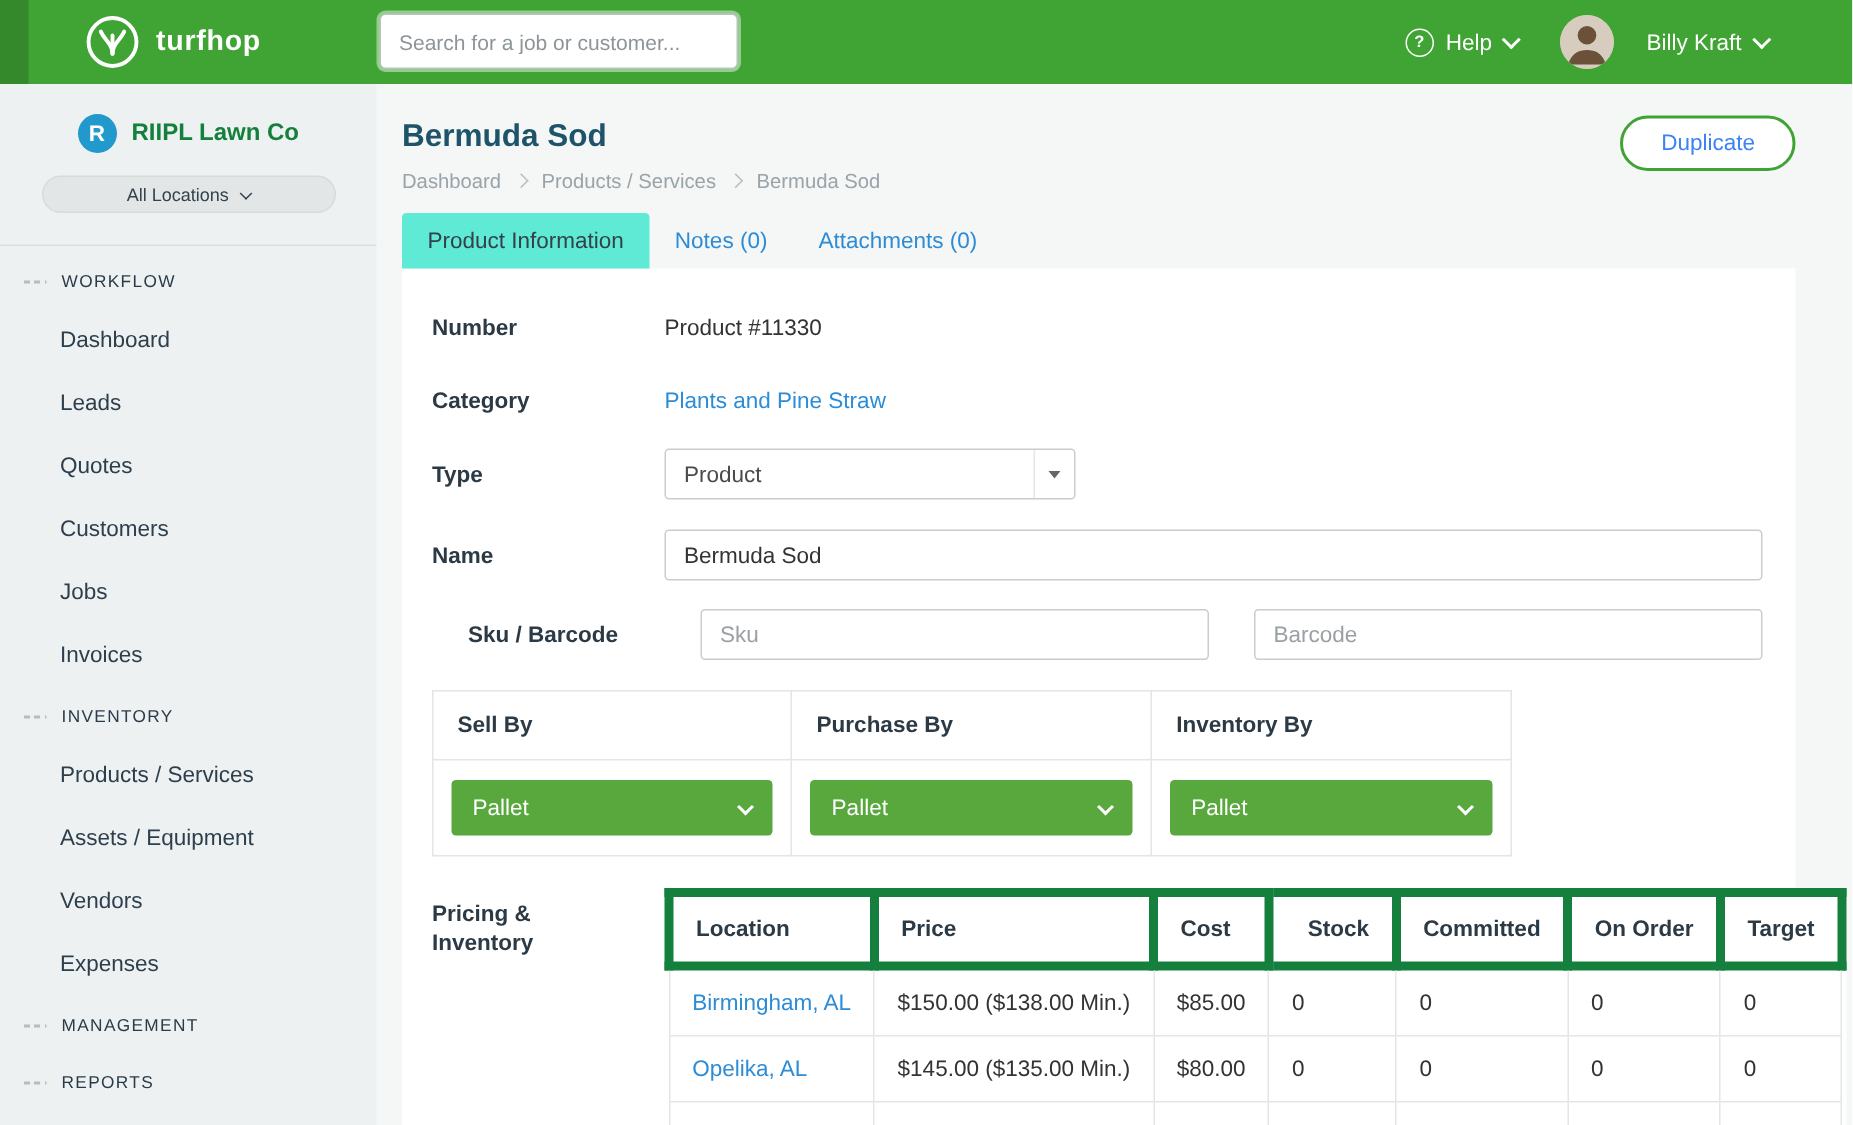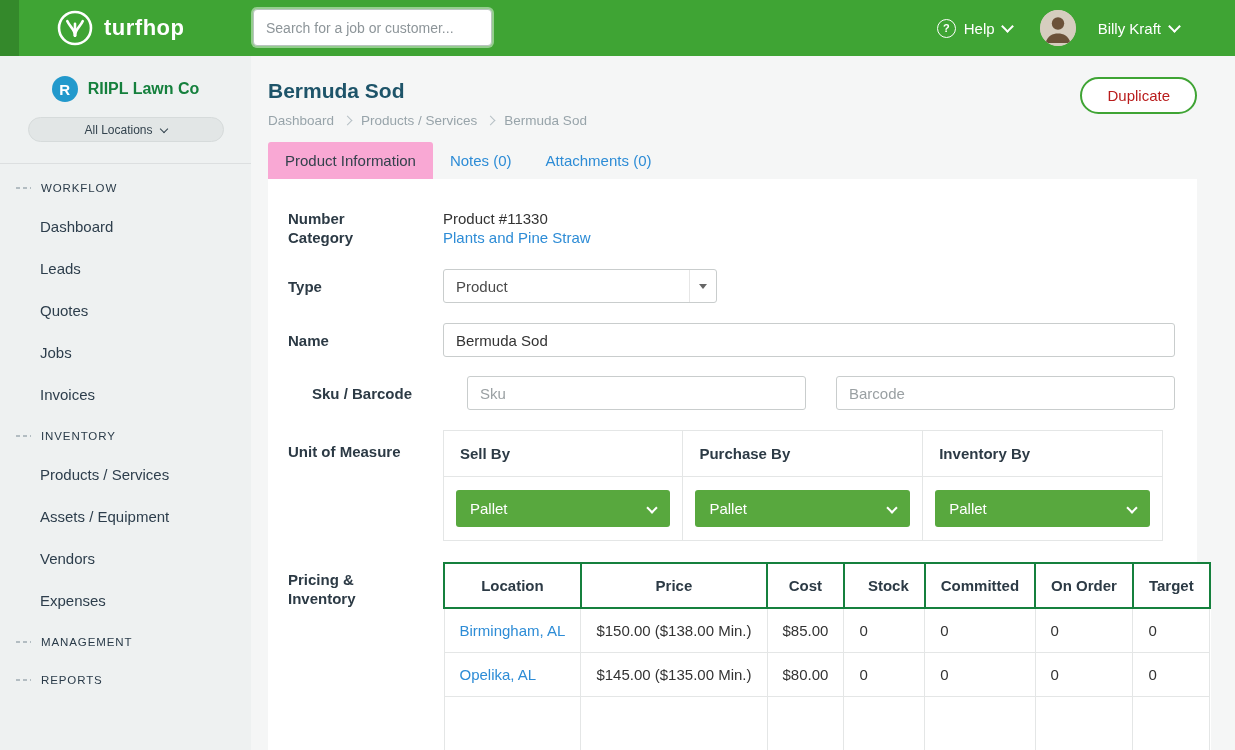--- a/index.html
+++ b/index.html
@@ -3,21 +3,21 @@
 <meta charset="utf-8">
 <style>
   html,body{margin:0;padding:0;}
   .app{position:relative;width:1235px;height:750px;overflow:hidden;background:#f5f6f6;
        font-family:"Liberation Sans",sans-serif;-webkit-font-smoothing:antialiased;}
 
   
   .header{position:absolute;left:0;top:0;width:100%;height:56px;background:#3fa434;z-index:5;}
   .header-strip{position:absolute;left:0;top:0;width:19px;height:56px;background:rgba(0,0,0,0.16);}
   .logo{position:absolute;left:56px;top:0;height:56px;display:flex;align-items:center;gap:10px;}
-  .logo-text{color:#fff;font-size:22px;font-weight:bold;letter-spacing:0.5px;}
+  .logo-text{color:#fff;font-size:19px;font-weight:bold;letter-spacing:0.5px;}
   .search-input{position:absolute;left:253px;top:9px;width:239px;height:37px;box-sizing:border-box;
        border:1px solid #b9c4bf;border-radius:4px;padding:0 12px;font-size:14px;color:#444;
        outline:none;box-shadow:0 0 0 2px rgba(255,255,255,0.45);}
   .search-input::placeholder{color:#8d9599;}
   .header-right{position:absolute;right:56px;top:0;height:56px;display:flex;align-items:center;gap:28px;color:#fff;}
   .help{display:flex;align-items:center;gap:8px;font-size:15px;cursor:pointer;}
   .q-icon{width:17px;height:17px;border:1.5px solid #fff;border-radius:50%;display:flex;
        align-items:center;justify-content:center;font-size:11px;font-weight:bold;}
   .chev{display:inline-block;width:7px;height:7px;border-right:2px solid currentColor;
        border-bottom:2px solid currentColor;transform:rotate(45deg);position:relative;top:-2px;}
@@ -44,25 +44,25 @@
 
   
   .main{position:absolute;left:251px;top:56px;right:0;bottom:0;overflow:hidden;}
   .page-head{position:relative;padding:23px 38px 0 17px;}
   .page-title{font-size:21px;font-weight:bold;color:#1e5469;}
   .breadcrumb{margin-top:10px;display:flex;align-items:center;gap:10px;font-size:13.5px;color:#98a4aa;}
   .crumb{cursor:pointer;}
   .crumb-sep{width:6px;height:6px;border-right:1.6px solid #b6c0c5;border-top:1.6px solid #b6c0c5;
        transform:rotate(45deg);flex:none;}
   .duplicate-btn{position:absolute;right:38px;top:21px;height:37px;padding:0 25px;border:2px solid #3fa434;
-       border-radius:19px;background:#fff;color:#b91c1c;font-size:15px;display:flex;align-items:center;
+       border-radius:19px;background:#fff;color:#3b82f6;font-size:15px;display:flex;align-items:center;
        box-sizing:border-box;cursor:pointer;}
   .tabs{margin-top:14px;display:flex;padding-left:17px;}
   .tab{padding:0 17px;height:37px;display:flex;align-items:center;font-size:15px;cursor:pointer;}
-  .tab.active{background:#f9a8d4;border-radius:3px 3px 0 0;color:#33414c;}
+  .tab.active{background:#5eead4;border-radius:3px 3px 0 0;color:#33414c;}
   .tab.inactive{color:#2d8cd6;}
   .panel{margin:0 38px 0 17px;background:#fff;padding:30px 22px 40px 20px;box-sizing:border-box;min-height:600px;}
 
   .row{display:flex;}
   .row .lbl{width:155px;flex:none;font-size:15px;font-weight:bold;color:#2c3a45;line-height:19px;}
   .row.center{align-items:center;}
   .row.top{align-items:flex-start;}
   .field{flex:1;min-width:0;}
   .value-text{font-size:15px;color:#333;}
   .link{color:#2d8cd6;cursor:pointer;}
@@ -85,26 +85,26 @@
   table{border-collapse:collapse;background:#fff;}
   .uom-grid{width:720px;}
   .uom-grid th{border:1px solid #e4e6e6;text-align:left;padding:14px 16px;font-size:15px;
        color:#2c3a45;font-weight:bold;}
   .uom-grid td{border:1px solid #e4e6e6;padding:13px 12px;}
   .uom-btn{height:37px;background:#58a83e;border-radius:3px;display:flex;align-items:center;
        justify-content:space-between;padding:0 14px;color:#fff;font-size:15px;cursor:pointer;}
   .uom-btn .chev{width:6px;height:6px;border-color:#fff;top:-1px;}
 
   .pricing-table{width:732px;margin-top:0;}
-  .pricing-table th{border:2px solid #15803d;text-align:center;padding:13px 15px;font-size:15px;
+  .pricing-table th{border:6px solid #15803d;text-align:left;padding:13px 15px;font-size:15px;
        color:#2c3a45;font-weight:bold;white-space:nowrap;}
   .pricing-table td{border:1px solid #e4e6e6;padding:13px 15px;font-size:15px;color:#333;white-space:nowrap;}
   .pricing-table .empty-row td{height:34px;}
 
-  .mb-num{}
+  .mb-num{margin-bottom:30px;}
   .mb-cat{margin-bottom:22px;}
   .mb-type{margin-bottom:20px;}
   .mb-name{margin-bottom:19px;}
   .mb-sku{margin-bottom:20px;margin-left:24px;}
   .mb-uom{margin-bottom:21px;}
   .lbl-pad{padding-top:12px;}
   .lbl-pad-sm{padding-top:8px;}
 </style>
 </head>
 <body>
@@ -162,20 +162,21 @@
     <div class="sidebar-divider"></div>
 
     <div class="nav">
       <div class="nav-section">
         <span class="dash-icon"></span>
         <span class="section-label">WORKFLOW</span>
       </div>
       <div class="nav-item">Dashboard</div>
       <div class="nav-item">Leads</div>
       <div class="nav-item">Quotes</div>
+      <div class="nav-item">Customers</div>
       <div class="nav-item">Jobs</div>
       <div class="nav-item">Invoices</div>
 
       <div class="nav-section">
         <span class="dash-icon"></span>
         <span class="section-label">INVENTORY</span>
       </div>
       <div class="nav-item">Products / Services</div>
       <div class="nav-item">Assets / Equipment</div>
       <div class="nav-item">Vendors</div>
@@ -248,21 +249,20 @@
 
       <div class="row center mb-sku">
         <div class="lbl">Sku / Barcode</div>
         <div class="field sku-wrap">
           <input class="text-input" type="text" placeholder="Sku" style="">
           <input class="text-input" type="text" placeholder="Barcode" style="">
         </div>
       </div>
 
       <div class="row top mb-uom">
-        <div class="lbl lbl-pad">Unit of Measure</div>
         <div class="field">
           <table class="uom-grid">
             <tbody>
                 <tr>
               <th style="width:240px;">Sell By</th>
               <th style="width:240px;">Purchase By</th>
               <th style="width:240px;">Inventory By</th>
             </tr>
             <tr>
               <td>

